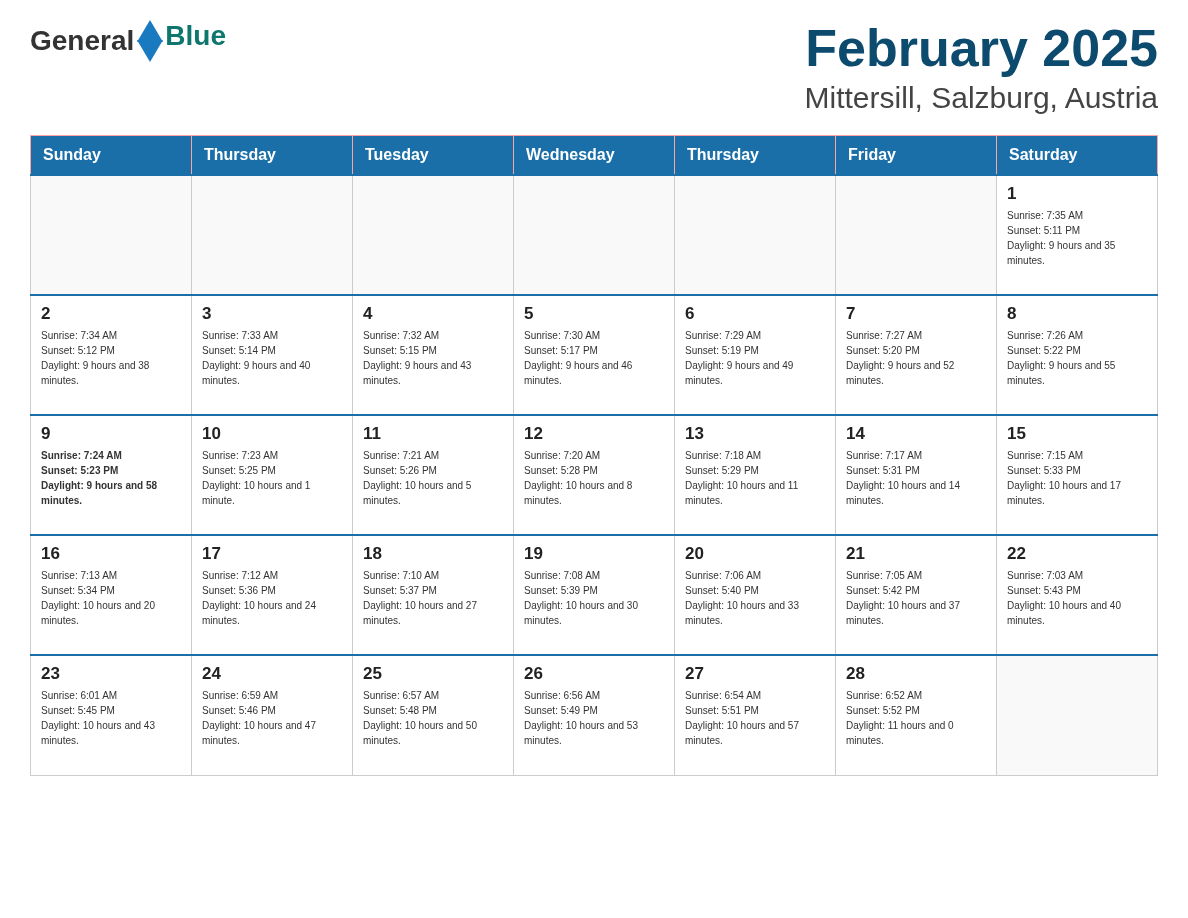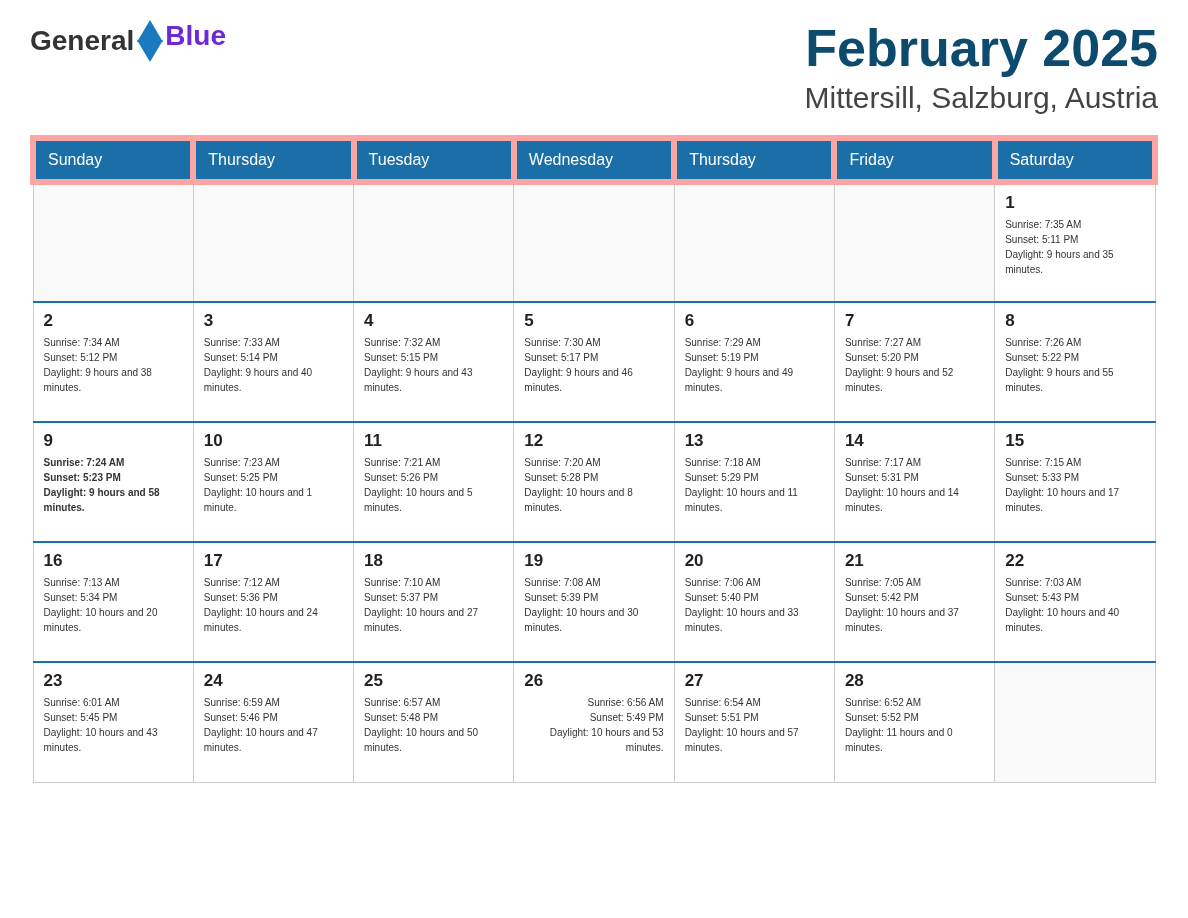--- a/index.html
+++ b/index.html
@@ -25,21 +25,21 @@
       display: flex;
       flex-direction: row;
     }
     .logo-line1 {
       display: flex;
       align-items: center;
     }
     .logo-line2 {
       font-size: 28px;
       font-weight: bold;
-      color: #6d28d9;
+      color: #0f766e;
       margin-left: 2px;
     }
     .title-section {
       text-align: right;
     }
     .month-title {
       font-size: 52px;
       font-weight: bold;
       color: #0c4a6e;
       line-height: 1.1;
@@ -50,24 +50,24 @@
       margin-top: 4px;
     }
     .calendar {
       width: 100%;
       border-collapse: collapse;
     }
     .calendar th {
       background-color: #1a6fa8;
       color: #fff;
       font-size: 16px;
-      font-weight: normal;
+      font-weight: bold;
       padding: 10px 12px;
       text-align: left;
-      border: 6px solid #fca5a5;
+      border: 1px solid #fca5a5;
     }
     .calendar td {
       width: 14.28%;
       vertical-align: top;
       padding: 8px 10px;
       border: 1px solid #ccc;
       border-top: 2px solid #1a6fa8;
       font-size: 13px;
       color: #333;
       background: #fff;
@@ -288,21 +288,21 @@
 Daylight: 10 hours and 47 minutes.</div>
         </td>
         <td>
           <span class="day-number">25</span>
           <div class="day-info" style="white-space: pre-line;">Sunrise: 6:57 AM
 Sunset: 5:48 PM
 Daylight: 10 hours and 50 minutes.</div>
         </td>
         <td>
           <span class="day-number">26</span>
-          <div class="day-info" style="white-space: pre-line; text-align: right;">Sunrise: 6:56 AM
+          <div class="day-info" style="white-space: pre-line;">Sunrise: 6:56 AM
 Sunset: 5:49 PM
 Daylight: 10 hours and 53 minutes.</div>
         </td>
         <td>
           <span class="day-number">27</span>
           <div class="day-info" style="white-space: pre-line;">Sunrise: 6:54 AM
 Sunset: 5:51 PM
 Daylight: 10 hours and 57 minutes.</div>
         </td>
         <td>

